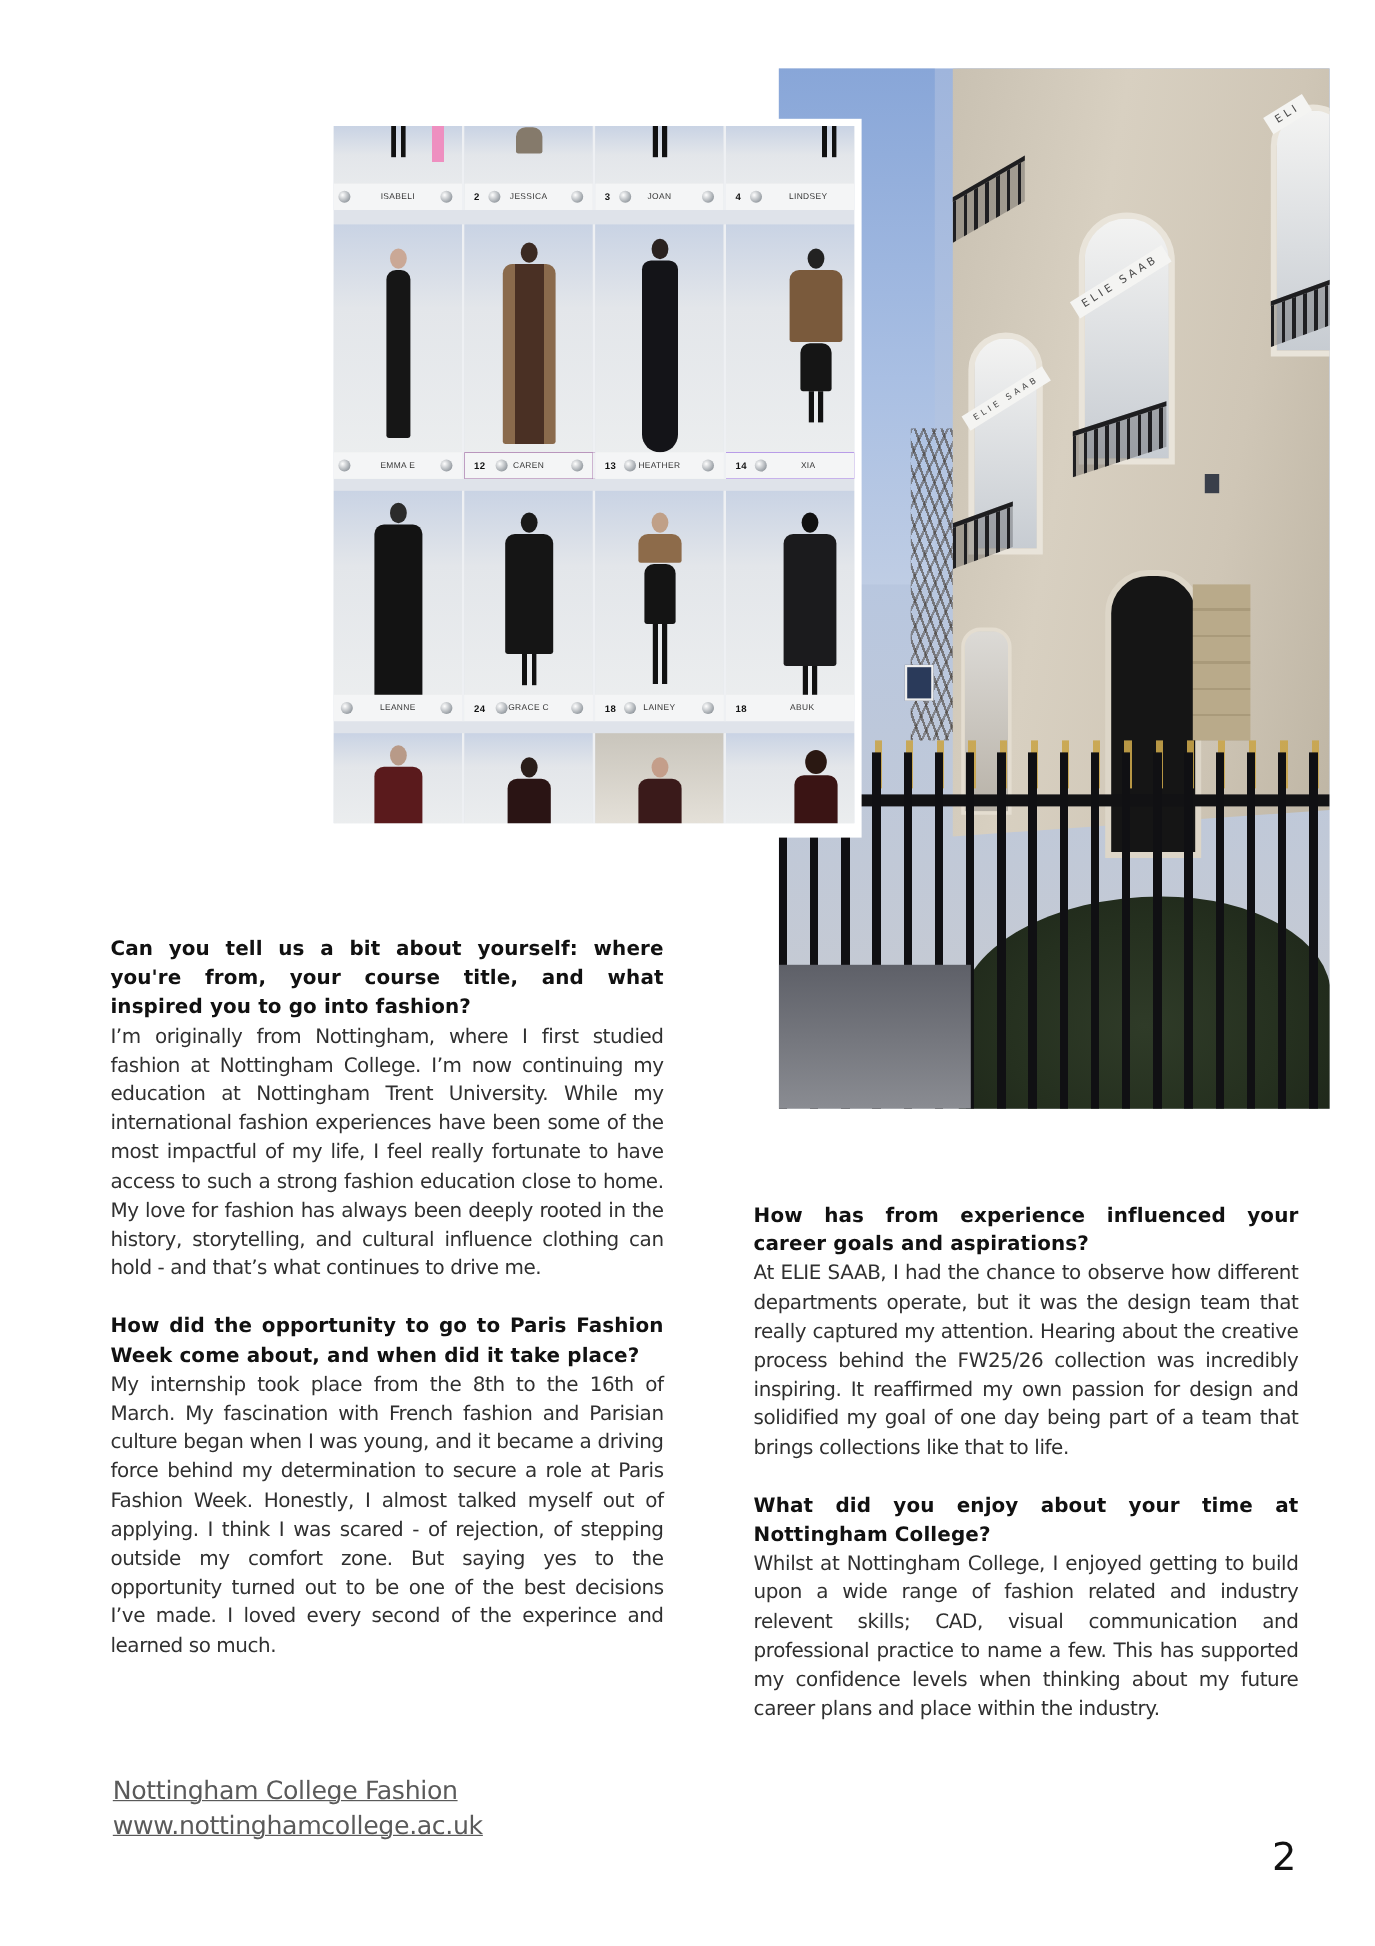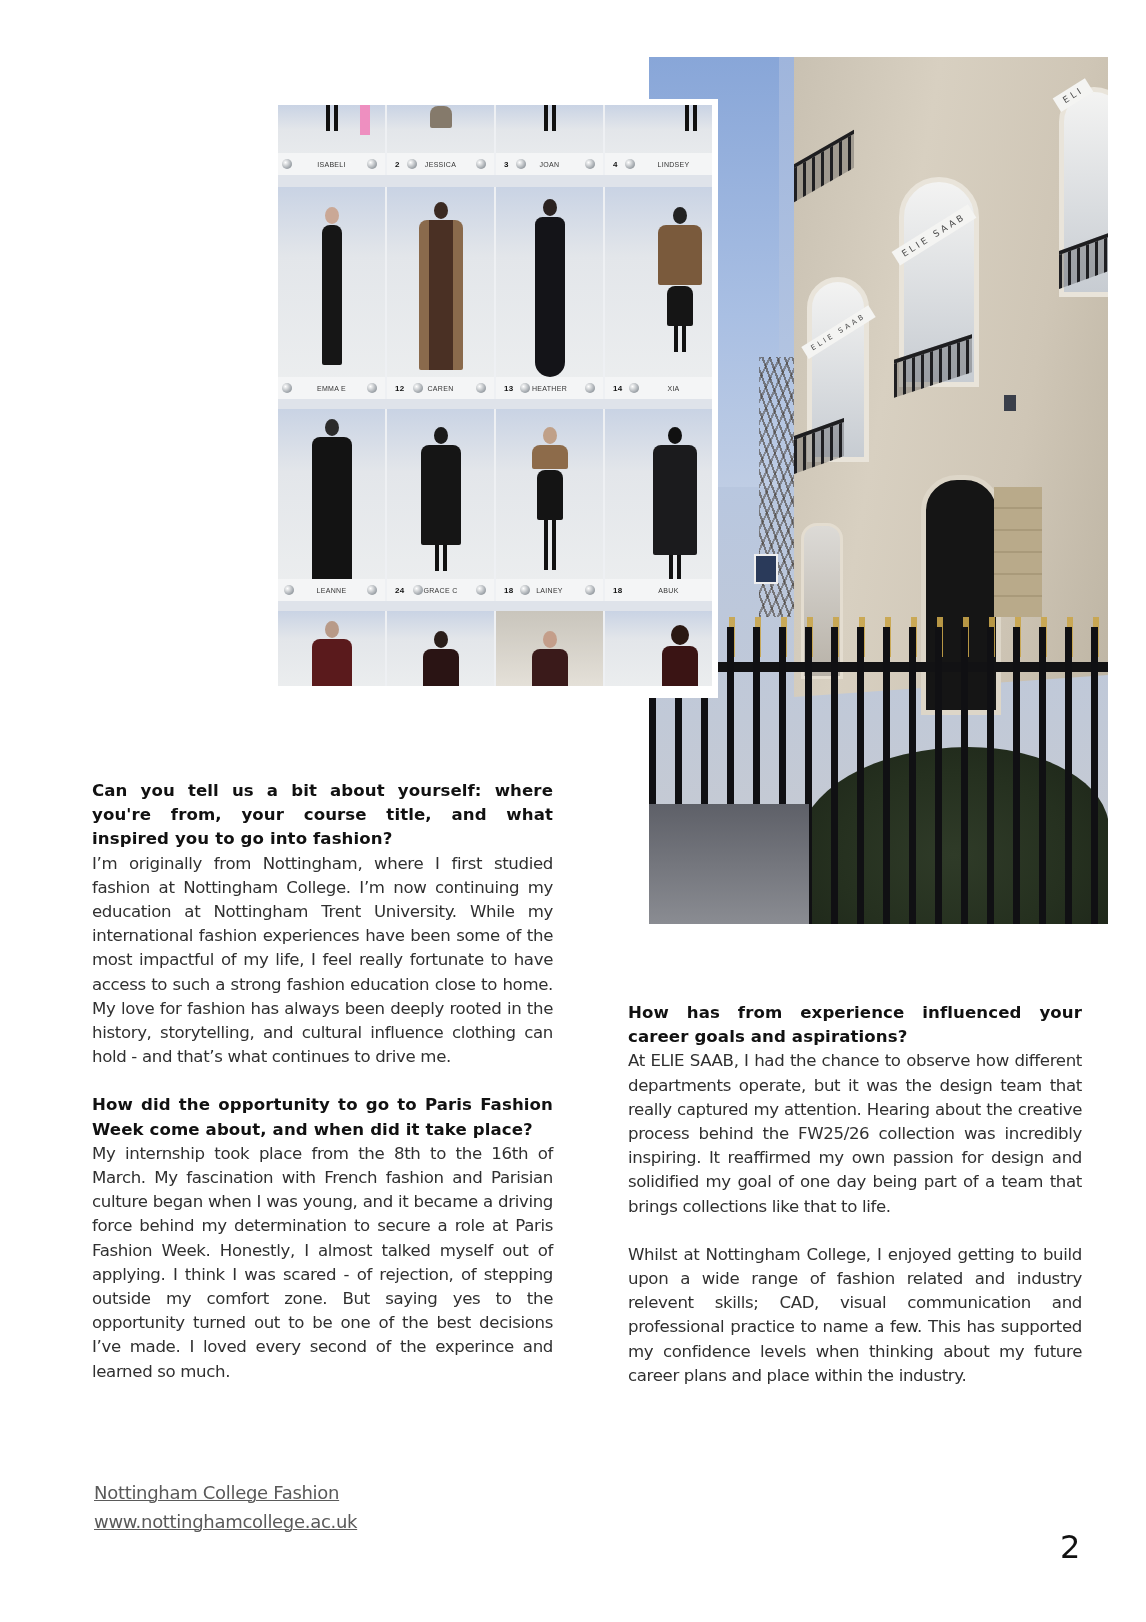--- a/index.html
+++ b/index.html
@@ -76,21 +76,21 @@
   .col-left { left: 92px; top: 750px; width: 461px; }
   .col-right { left: 628px; top: 972px; width: 454px; }
   .col h3 { margin: 0; font-size: 16.6px; line-height: 24.2px; font-weight: bold; color: #111;
     text-align: justify; text-align-last: left; letter-spacing: 0.1px; }
   .col p { margin: 0; text-align: justify; text-align-last: left; font-weight: normal; color: #303030;
     letter-spacing: -0.35px; word-spacing: 0px; }
   .col .gap { height: 24px; }
 
   
   .footer { position: absolute; left: 94px; top: 1478px; font-family: "DejaVu Sans", sans-serif;
-    font-size: 18px; line-height: 29px; color: #5a5a5a; letter-spacing: -0.3px; }
+    font-size: 21px; line-height: 29px; color: #5a5a5a; letter-spacing: -0.3px; }
   .footer a { color: #5a5a5a; text-decoration: underline; text-decoration-thickness: 1px; display: block; }
   .page-number { position: absolute; left: 1060px; top: 1528px; font-family: "DejaVu Sans", sans-serif;
     font-size: 32px; color: #111; }
 </style>
 </head>
 <body>
 
 <div class="photo-building">
   <div class="sky"></div>
   <div class="tree"></div>
@@ -334,20 +334,21 @@
   <p>I’m originally from Nottingham, where I first studied fashion at Nottingham College. I’m now continuing my education at Nottingham Trent University. While my international fashion experiences have been some of the most impactful of my life, I feel really fortunate to have access to such a strong fashion education close to home. My love for fashion has always been deeply rooted in the history, storytelling, and cultural influence clothing can hold - and that’s what continues to drive me.</p>
   <div class="gap"></div>
   <h3>How did the opportunity to go to Paris Fashion Week come about, and when did it take place?</h3>
   <p>My internship took place from the 8th to the 16th of March. My fascination with French fashion and Parisian culture began when I was young, and it became a driving force behind my determination to secure a role at Paris Fashion Week. Honestly, I almost talked myself out of applying. I think I was scared - of rejection, of stepping outside my comfort zone. But saying yes to the opportunity turned out to be one of the best decisions I’ve made. I loved every second of the experince and learned so much.</p>
 </div>
 
 <div class="col col-right">
   <h3>How has from experience influenced your career goals and aspirations?</h3>
   <p>At ELIE SAAB, I had the chance to observe how different departments operate, but it was the design team that really captured my attention. Hearing about the creative process behind the FW25/26 collection was incredibly inspiring. It reaffirmed my own passion for design and solidified my goal of one day being part of a team that brings collections like that to life.</p>
   <div class="gap"></div>
+  <h3>What did you enjoy about your time at Nottingham College?</h3>
   <p>Whilst at Nottingham College, I enjoyed getting to build upon a wide range of fashion related and industry relevent skills; CAD, visual communication and professional practice to name a few. This has supported my confidence levels when thinking about my future career plans and place within the industry.</p>
 </div>
 
 <div class="footer">
   <a>Nottingham College Fashion</a>
   <a>www.nottinghamcollege.ac.uk</a>
 </div>
 
 <div class="page-number">2</div>
 

